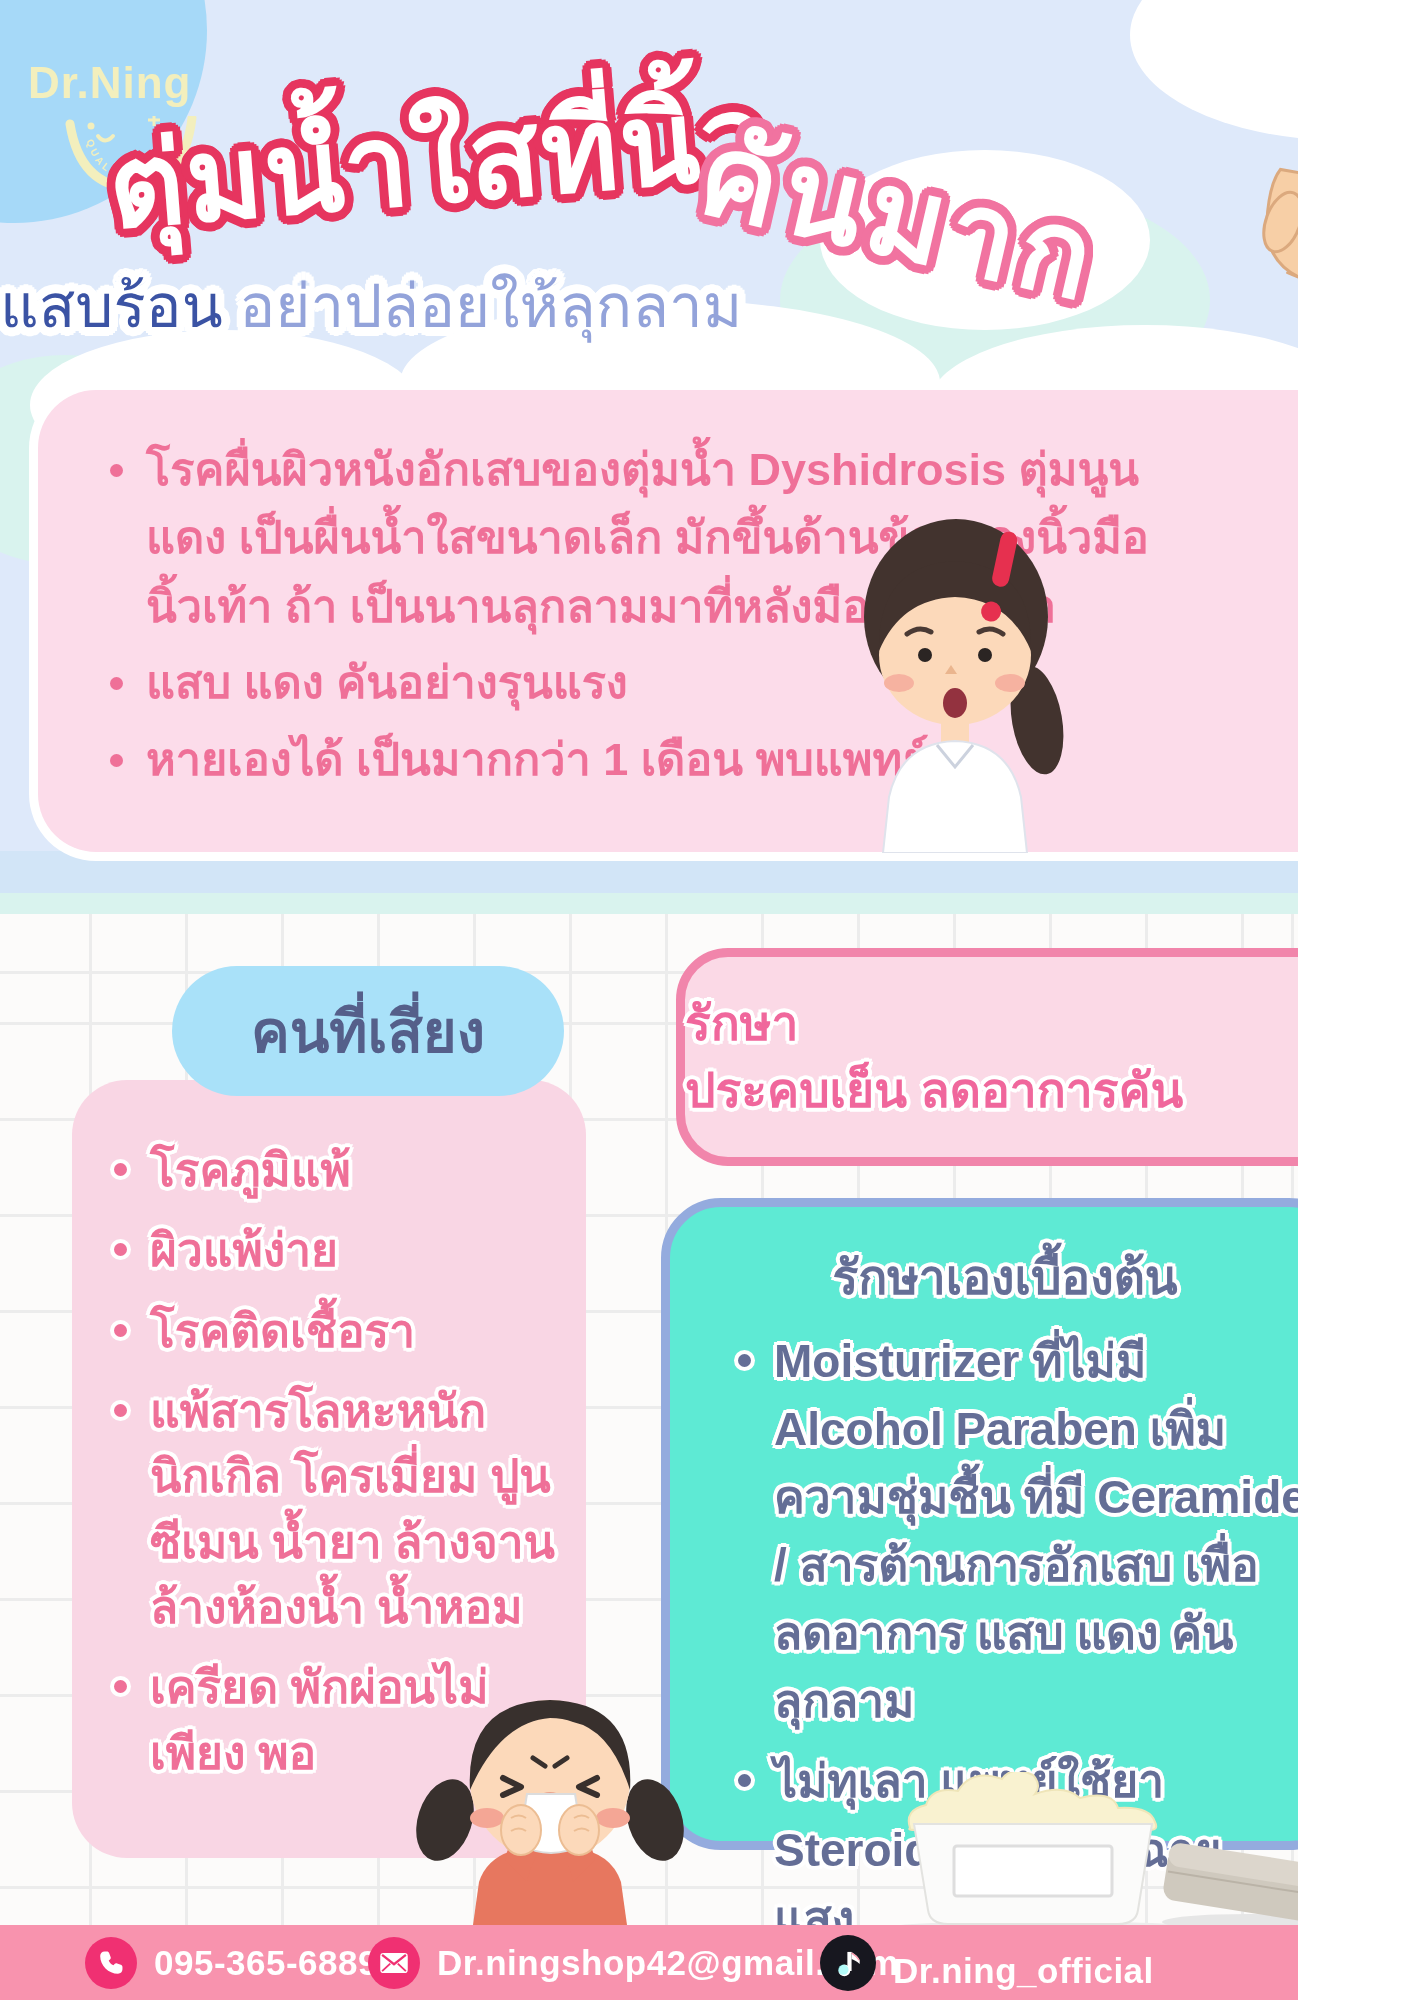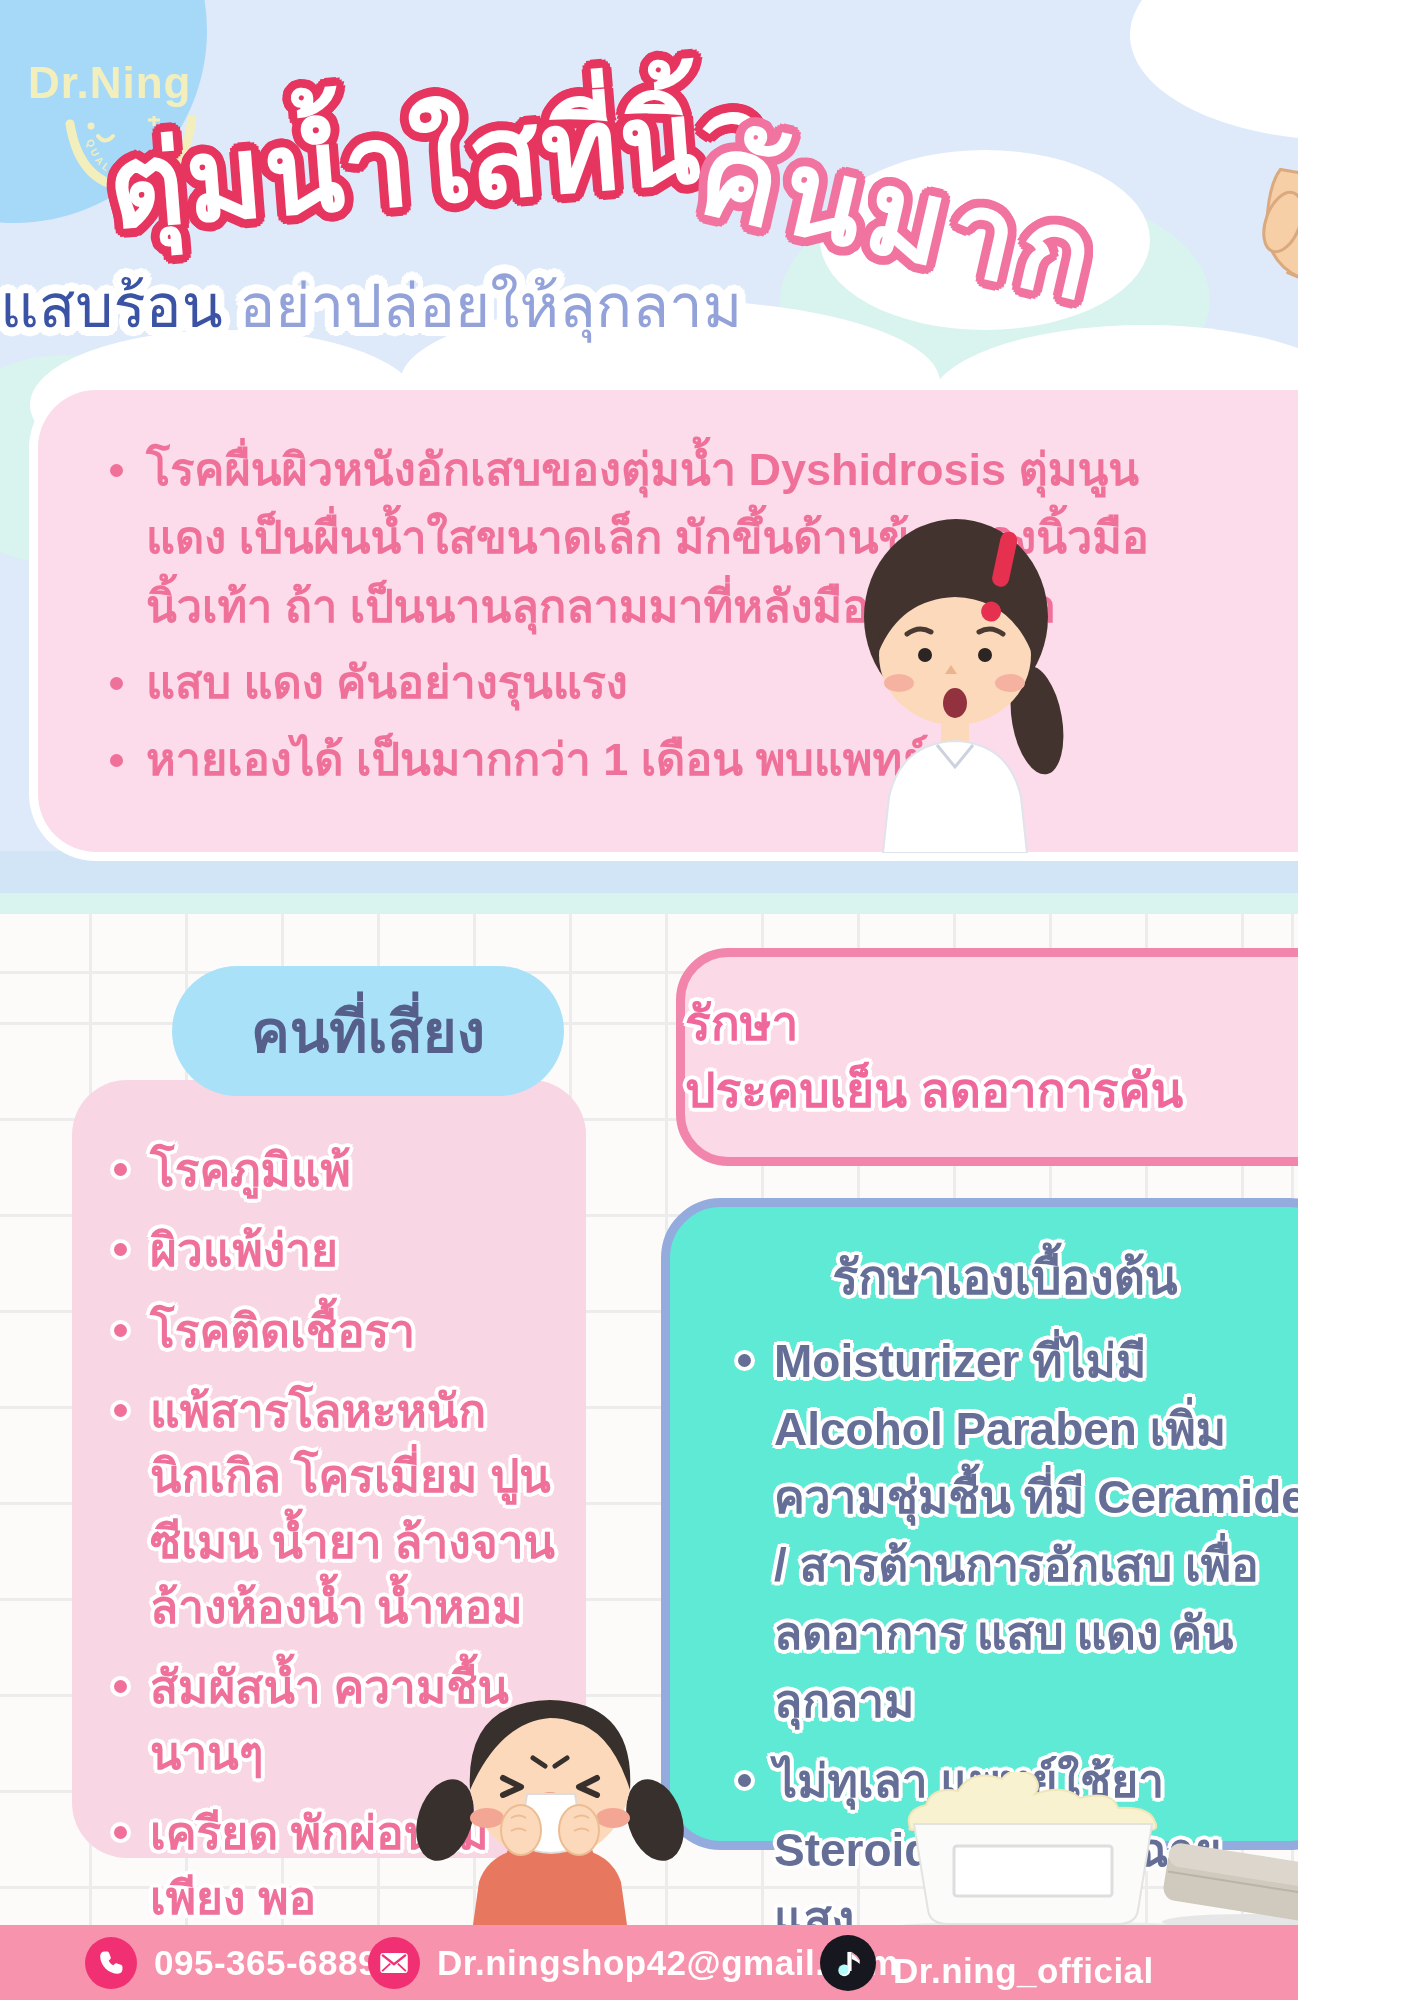--- a/index.html
+++ b/index.html
@@ -173,21 +173,20 @@
 
   <div class="risk-pill">
     <span>คนที่เสี่ยง</span>
   </div>
   <div class="risk-box">
     <ul class="risk-list">
       <li class="o-thin">โรคภูมิแพ้</li>
       <li class="o-thin">ผิวแพ้ง่าย</li>
       <li class="o-thin">โรคติดเชื้อรา</li>
       <li class="o-thin">แพ้สารโลหะหนัก นิกเกิล โครเมี่ยม ปูนซีเมน น้ำยา ล้างจาน ล้างห้องน้ำ น้ำหอม</li>
-      <li class="o-thin">สัมผัสน้ำ ความชื้นนานๆ</li>
       <li class="o-thin">เครียด พักผ่อนไม่เพียง พอ</li>
     </ul>
   </div>
 
   <svg class="girl" viewBox="0 0 270 257">
     <ellipse cx="30" cy="152" rx="27" ry="42" fill="#38302d" transform="rotate(18 30 152)"></ellipse>
     <ellipse cx="240" cy="152" rx="27" ry="42" fill="#38302d" transform="rotate(-18 240 152)"></ellipse>
     <circle cx="135" cy="112" r="80" fill="#fcd9ba"></circle>
     <path d="M55,122 Q50,34 135,32 Q220,34 215,122 Q196,62 158,54 Q148,50 135,50 Q85,54 55,122 Z" fill="#38302d"></path>
     <path d="M118,90 L130,98 M152,90 L140,98" stroke="#38302d" stroke-width="5" stroke-linecap="round"></path>

